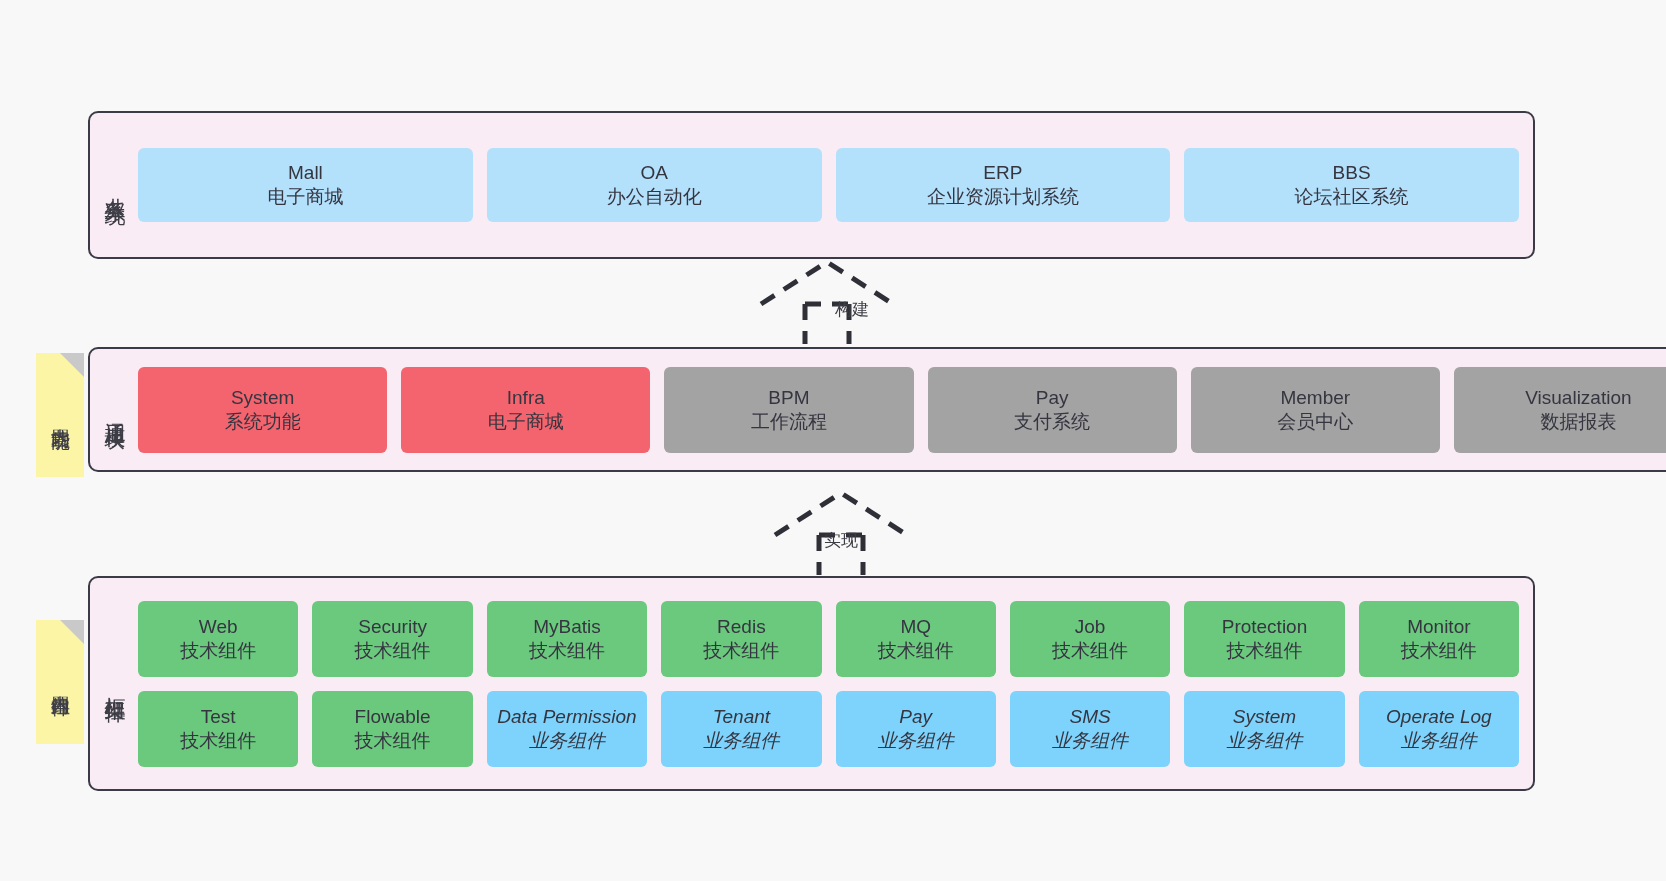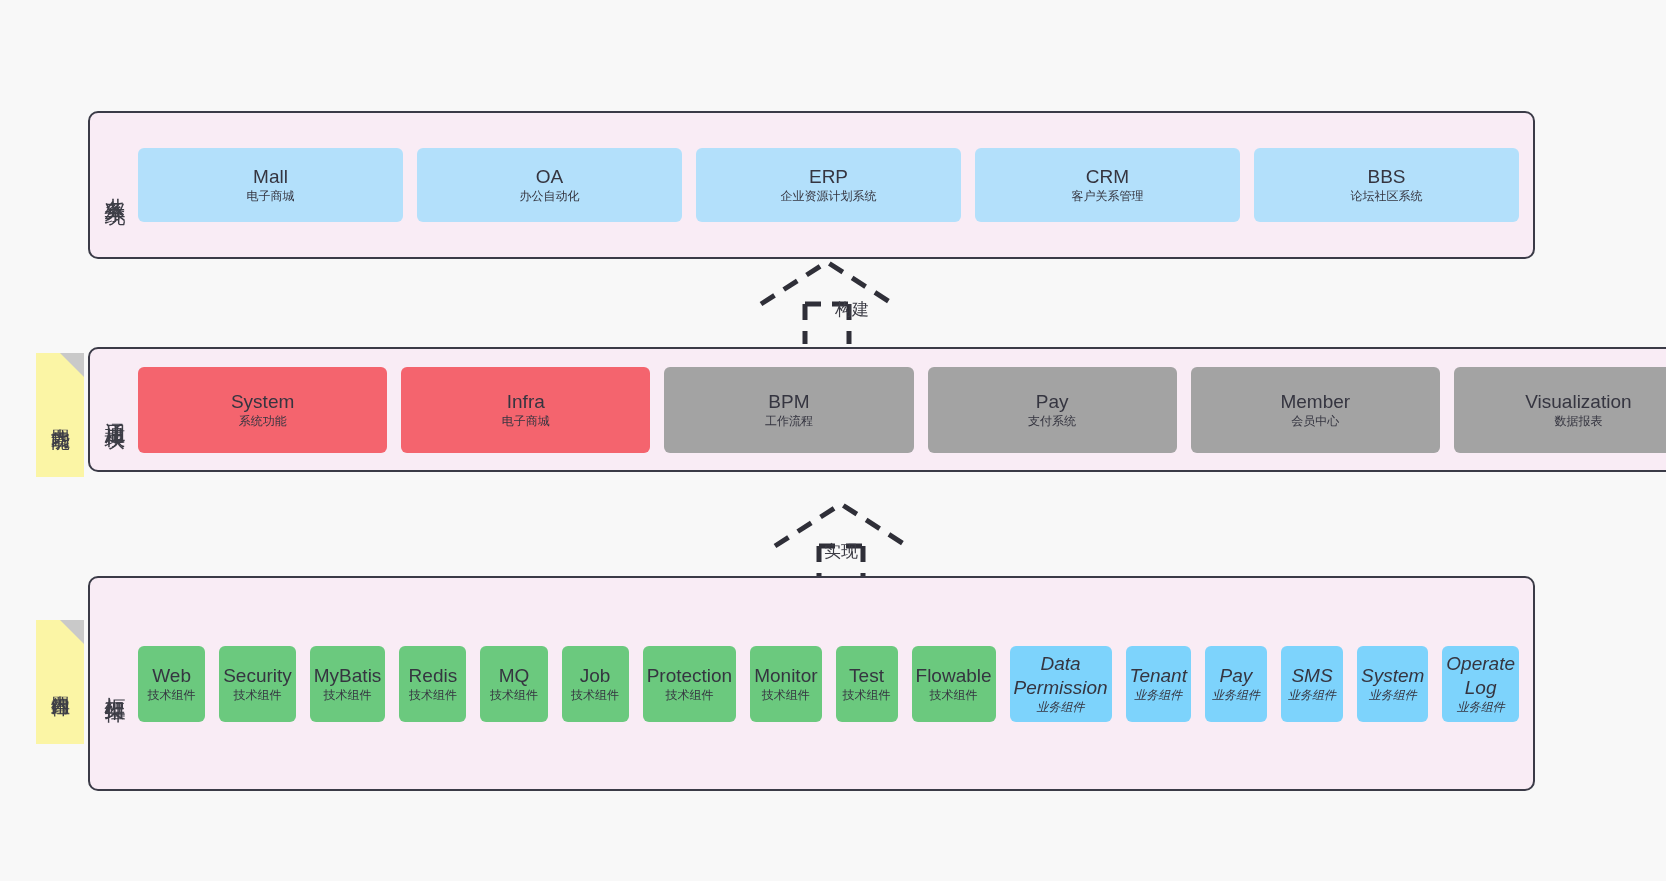--- a/index.html
+++ b/index.html
@@ -47,21 +47,21 @@
   .boxes {
     display: flex;
     flex: 1 1 auto;
     justify-content: space-between;
     align-items: center;
     padding: 0 14px 0 6px;
     gap: 14px;
   }
 
   .boxes.two-rows {
-    flex-direction: row;
+    flex-direction: column;
     gap: 14px;
     padding: 14px 14px 14px 6px;
   }
 
   .row {
     display: flex;
     width: 100%;
     justify-content: space-between;
     gap: 14px;
   }
@@ -73,21 +73,21 @@
     display: flex;
     flex-direction: column;
     align-items: center;
     justify-content: center;
     text-align: center;
     color: #353540;
     box-sizing: border-box;
     padding: 6px 4px;
   }
   .node .t1 { font-size: 19px; line-height: 1.26; }
-  .node .t2 { font-size: 12px; line-height: 1.26; }
+  .node .t2 { font-size: 19px; line-height: 1.26; }
 
   .blue        { background: #b3e0fb; height: 74px; }
   .red         { background: #f4646e; height: 86px; }
   .pink        { background: #a3a3a3; height: 86px; }
   .green-dark  { background: #6bc97e; height: 76px; }
   .green-light { background: #7dd3fc; height: 76px; font-style: italic; }
 
   
   .sticky {
     position: absolute;
@@ -141,24 +141,20 @@
         </div>
         <div class="node blue">
           <div class="t1">OA</div>
           <div class="t2">办公自动化</div>
         </div>
         <div class="node blue">
           <div class="t1">ERP</div>
           <div class="t2">企业资源计划系统</div>
         </div>
         <div class="node blue">
-          <div class="t1">CRM</div>
-          <div class="t2">客户关系管理</div>
-        </div>
-        <div class="node blue">
           <div class="t1">BBS</div>
           <div class="t2">论坛社区系统</div>
         </div>
       </div>
   </div>
 
   <div class="arrow" id="arrow-build" style="left:757px; top:258px; width:140px; height:86px;">
     <svg width="140" height="86" viewBox="0 0 140 86" aria-hidden="true">
       <path d="M4 46 L70 4 L136 46" fill="none" stroke="#2f2f38" stroke-width="5" stroke-dasharray="16,11" stroke-linecap="butt"></path>
       <path d="M48 46 L92 46" fill="none" stroke="#2f2f38" stroke-width="5" stroke-dasharray="16,11"></path>
@@ -196,21 +192,21 @@
           <div class="t1">Member</div>
           <div class="t2">会员中心</div>
         </div>
         <div class="node pink">
           <div class="t1">Visualization</div>
           <div class="t2">数据报表</div>
         </div>
       </div>
   </div>
 
-  <div class="arrow" id="arrow-implement" style="left:771px; top:500px; width:140px; height:86px;text-align:center;">
+  <div class="arrow" id="arrow-implement" style="left:771px; top:489px; width:140px; height:86px;text-align:center;">
     <svg width="140" height="86" viewBox="0 0 140 86" aria-hidden="true">
       <path d="M4 46 L70 4 L136 46" fill="none" stroke="#2f2f38" stroke-width="5" stroke-dasharray="16,11" stroke-linecap="butt"></path>
       <path d="M48 46 L92 46" fill="none" stroke="#2f2f38" stroke-width="5" stroke-dasharray="16,11"></path>
       <path d="M48 46 L48 86" fill="none" stroke="#2f2f38" stroke-width="5" stroke-dasharray="16,11"></path>
       <path d="M92 46 L92 86" fill="none" stroke="#2f2f38" stroke-width="5" stroke-dasharray="16,11"></path>
     </svg>
     <div class="alabel" style="top:40px;">实现</div>
   </div>
 
   <div class="sticky" id="sticky-framework" style="left:36px; top:620px; height:124px;">

